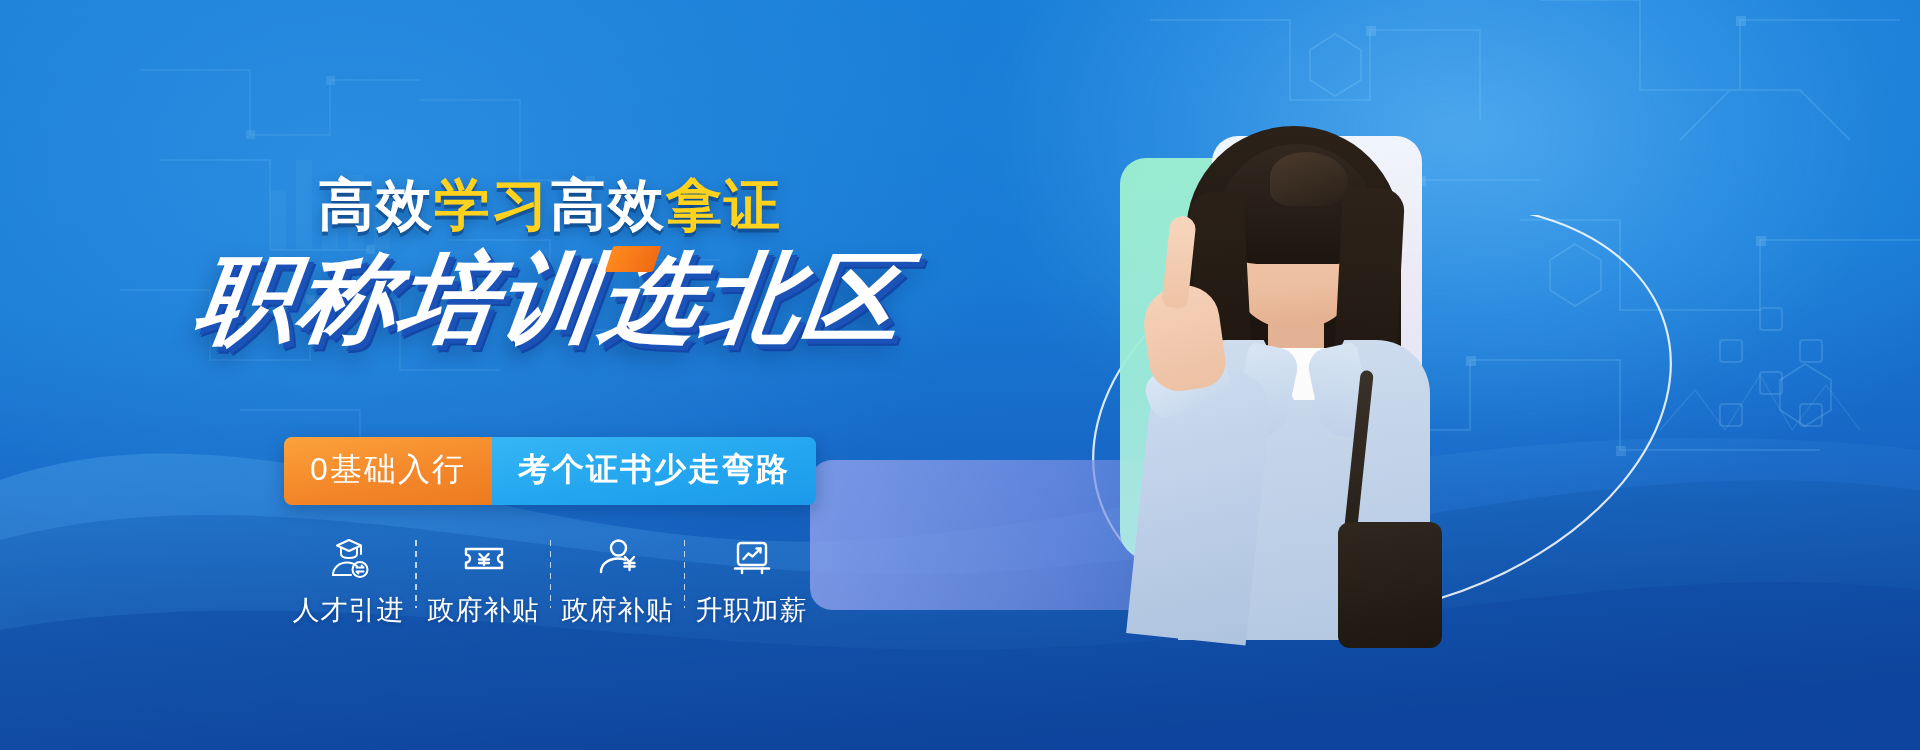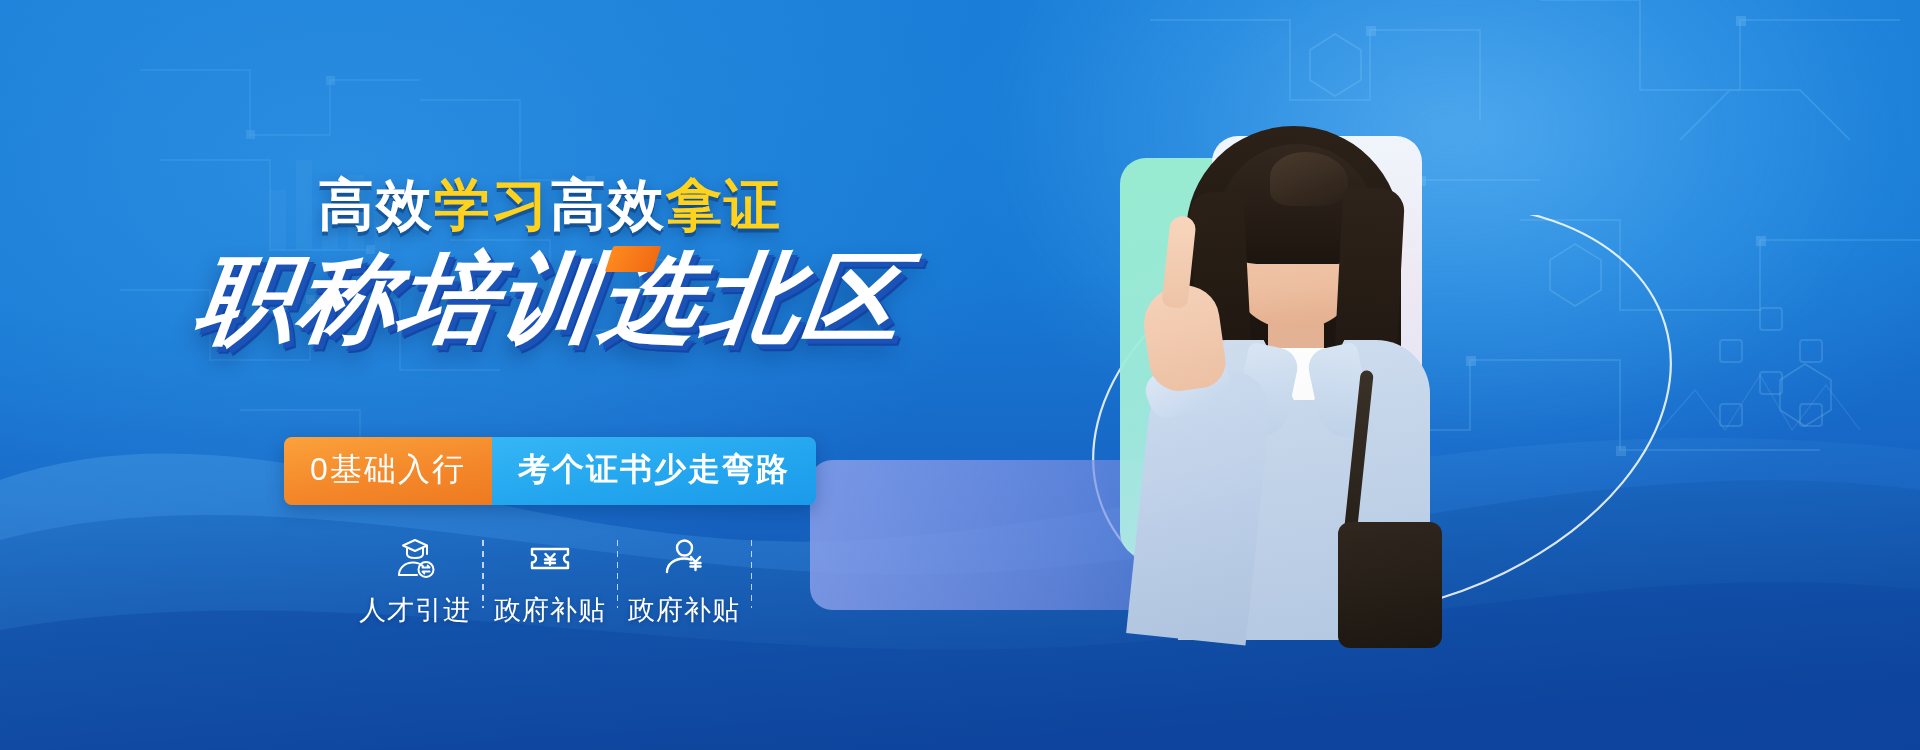--- a/index.html
+++ b/index.html
@@ -431,17 +431,30 @@
             <path d="M28.5 26 H38.5"></path>
             <path d="M28.5 29.5 H38.5"></path>
             <path d="M33.5 25 V33"></path>
           </svg>
         </div>
         <div class="flabel">政府补贴</div>
       </div>
 
       <div class="fdiv"></div>
 
+      <div class="feature">
+        <div class="ficon">
+          <svg width="44" height="42" viewBox="0 0 44 42" fill="none" stroke="#ffffff" stroke-width="2.4" stroke-linecap="round" stroke-linejoin="round">
+            <rect x="8" y="6" width="28" height="22" rx="3"></rect>
+            <path d="M13.5 22 L18.5 16.5 L22.5 19.5 L30.5 11.5"></path>
+            <path d="M26.5 11.5 H30.5 V15.5"></path>
+            <path d="M5 31.5 H39"></path>
+            <path d="M12 31.5 V36"></path>
+            <path d="M32 31.5 V36"></path>
+          </svg>
+        </div>
+        <div class="flabel">升职加薪</div>
+      </div>
 
     </div>
   </div>
 
 </div>
 
 </body></html>

